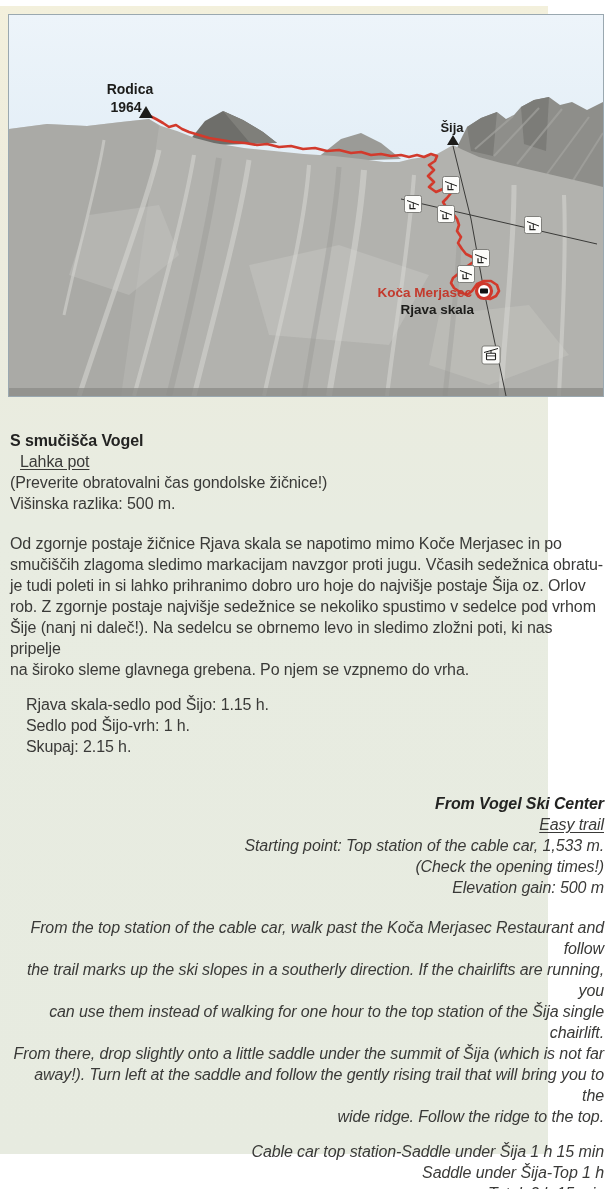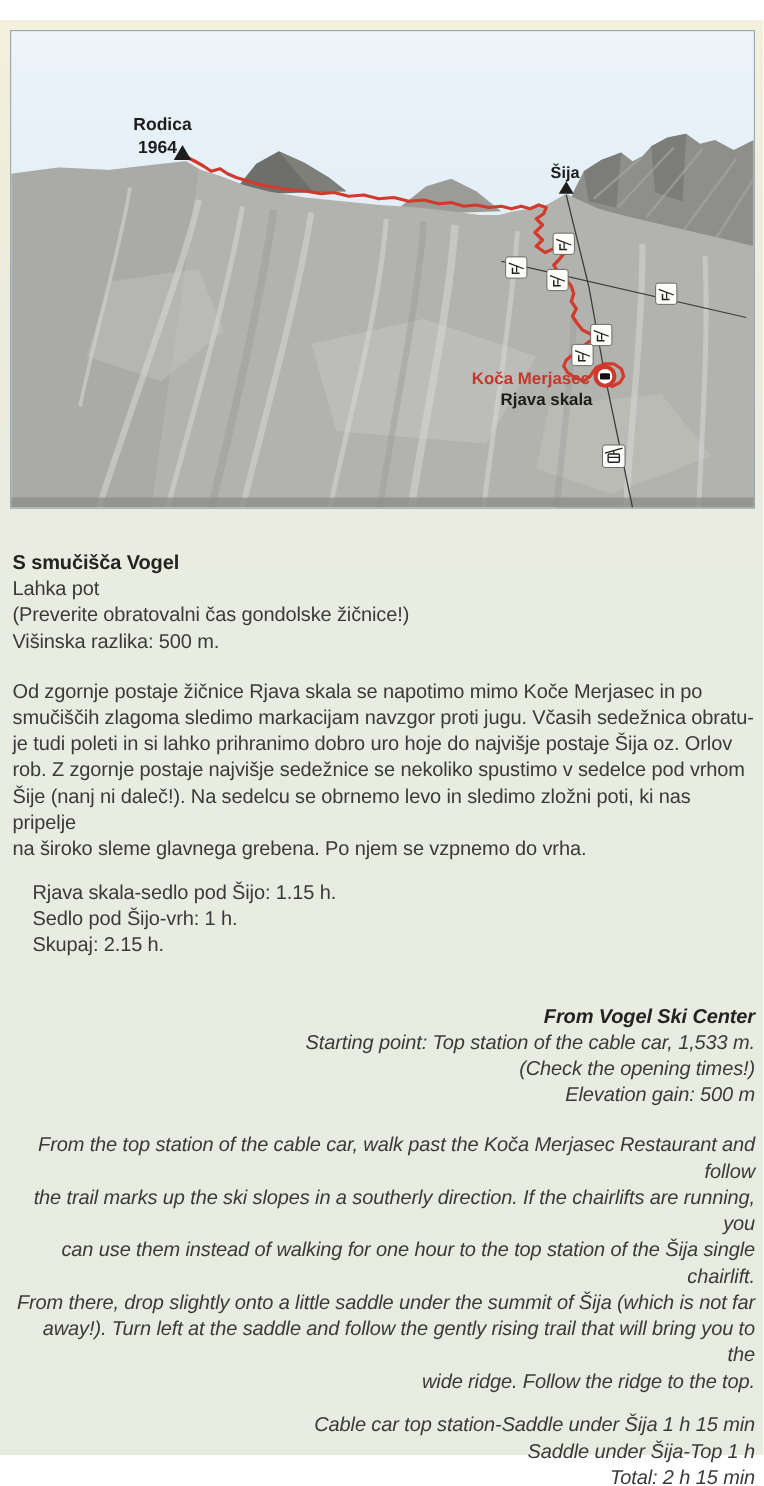--- a/index.html
+++ b/index.html
@@ -1,34 +1,34 @@
 <!DOCTYPE html>
 <html><head>
 <meta charset="utf-8">
 <style>
   html,body { margin:0; padding:0; background:#ffffff; }
   .page {
     position:relative; width:611px; height:1189px; background:#ffffff;
     font-family:"Liberation Sans", sans-serif; overflow:hidden;
   }
   .content {
-    position:absolute; top:16px; left:0; width:611px; height:1148px;
+    position:absolute; top:6px; left:0; width:548px; height:1148px;
     background:linear-gradient(180deg,#f3f0dc 0%,#edecdd 15%,#e8ece1 45%,#e7ebe0 100%);
   }
   .map-frame {
     position:absolute; top:8px; left:8px; width:594px; height:381px;
     border:1px solid #9aa8b0; box-sizing:content-box; background:#ddeaf4;
   }
   .map-frame svg { display:block; width:594px; height:381px; }
   .texts {
     position:absolute; left:10px; top:424px; width:594px;
     color:#3a3a38; font-size:16px; line-height:21px; letter-spacing:-0.1px;
   }
   .b  { font-weight:bold; color:#232322; }
-  .u  { text-underline-offset:2px; }
+  .u  { text-decoration:underline; text-underline-offset:2px;margin-left:10px; }
   .lines { white-space:pre-line; margin:19px 0 0 0; }
   .times { white-space:pre-line; margin:14px 0 0 16px; }
   .en { font-style:italic; margin-top:36px;text-align:right; }
   .maplabel { font-family:"Liberation Sans", sans-serif; font-weight:bold; }
 </style>
 </head>
 <body>
 
 <div class="page">
   <div class="content">
@@ -150,20 +150,21 @@
 rob. Z zgornje postaje najvišje sedežnice se nekoliko spustimo v sedelce pod vrhom
 Šije (nanj ni daleč!). Na sedelcu se obrnemo levo in sledimo zložni poti, ki nas pripelje
 na široko sleme glavnega grebena. Po njem se vzpnemo do vrha.</p>
         <p class="lines times">Rjava skala-sedlo pod Šijo: 1.15 h.
 Sedlo pod Šijo-vrh: 1 h.
 Skupaj: 2.15 h.</p>
       </section>
 
       <section class="en">
         <div class="b">From Vogel Ski Center</div>
+        <div class="u">Easy trail</div>
         <div>Starting point: Top station of the cable car, 1,533 m.</div>
         <div>(Check the opening times!)</div>
         <div>Elevation gain: 500 m</div>
         <p class="lines">From the top station of the cable car, walk past the Koča Merjasec Restaurant and follow
 the trail marks up the ski slopes in a southerly direction. If the chairlifts are running, you
 can use them instead of walking for one hour to the top station of the Šija single chairlift.
 From there, drop slightly onto a little saddle under the summit of Šija (which is not far
 away!). Turn left at the saddle and follow the gently rising trail that will bring you to the
 wide ridge. Follow the ridge to the top.</p>
         <p class="lines times">Cable car top station-Saddle under Šija 1 h 15 min

